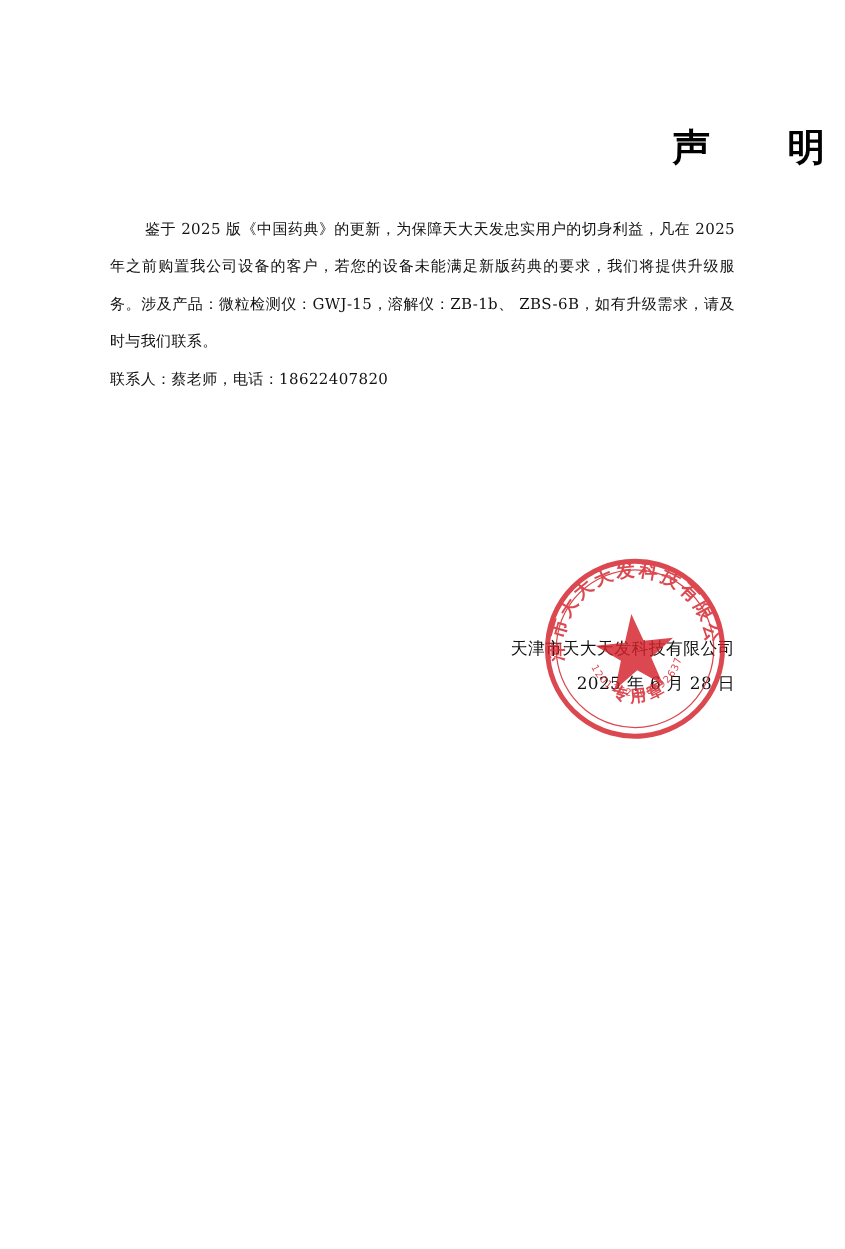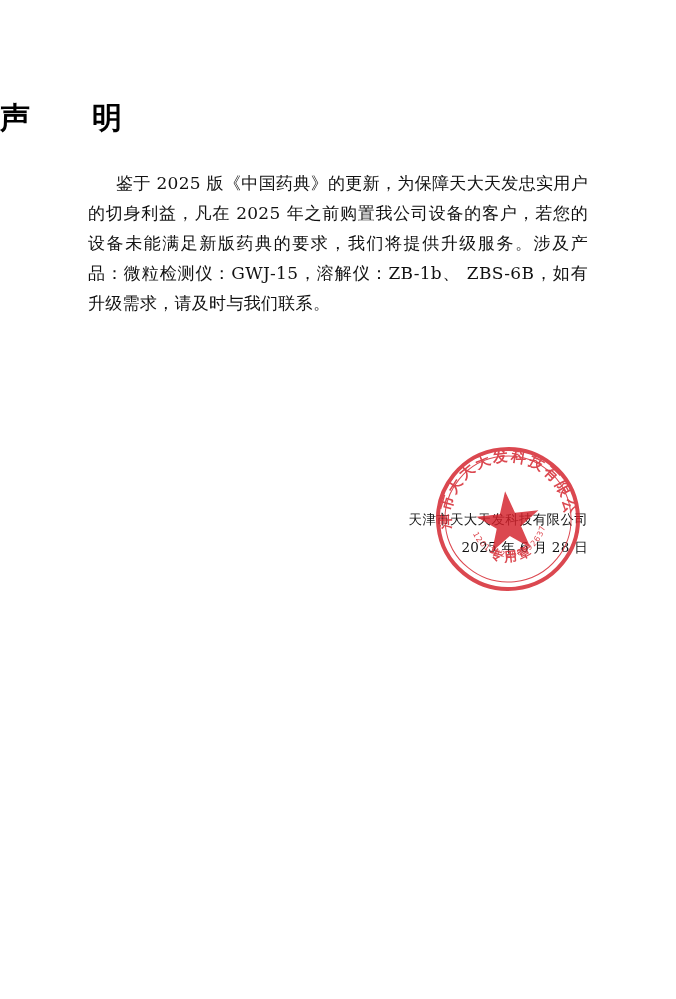--- a/index.html
+++ b/index.html
@@ -22,37 +22,37 @@
     width: 676px;
     height: 999px;
     background: #fff;
   }
 
   .doc-title {
     position: absolute;
     left: 0;
     top: 98px;
     width: 676px;
-    text-align: left;
+    text-align: right;
     font-size: 30px;
     font-weight: bold;
     letter-spacing: 16px;
     font-family: "DejaVu Serif", "Liberation Serif", serif;
     color: #000;
   }
 
   .body-block {
     position: absolute;
     left: 88px;
     top: 168px;
     width: 500px;
   }
 
   .para {
-    font-size: 17px;
+    font-size: 12px;
     line-height: 30px;
     text-align: justify;
     text-justify: inter-ideograph;
     text-indent: 28px;
     margin: 0 0 0 0;
     color: #111;
     letter-spacing: 0.3px;
   }
 
   .para.no-indent {
@@ -96,20 +96,21 @@
 </style>
 </head>
 <body>
 
 <div class="page">
 
   <div class="doc-title">声　明</div>
 
   <div class="body-block">
     <p class="para">鉴于 2025 版《中国药典》的更新，为保障天大天发忠实用户的切身利益，凡在 2025 年之前购置我公司设备的客户，若您的设备未能满足新版药典的要求，我们将提供升级服务。涉及产品：微粒检测仪：GWJ-15，溶解仪：ZB-1b、 ZBS-6B，如有升级需求，请及时与我们联系。</p>
+    <p class="para no-indent">联系人：蔡老师，电话：18622407820</p>
   </div>
 
   <div class="sign-block">
     <span class="sign-line">天津市天大天发科技有限公司</span>
     <span class="sign-line">2025 年 6 月 28 日</span>
   </div>
 
   <div class="seal">
     <div class="seal-wrap">
       <svg class="seal-svg" width="152" height="152" viewBox="0 0 152 152" xmlns="http://www.w3.org/2000/svg">

